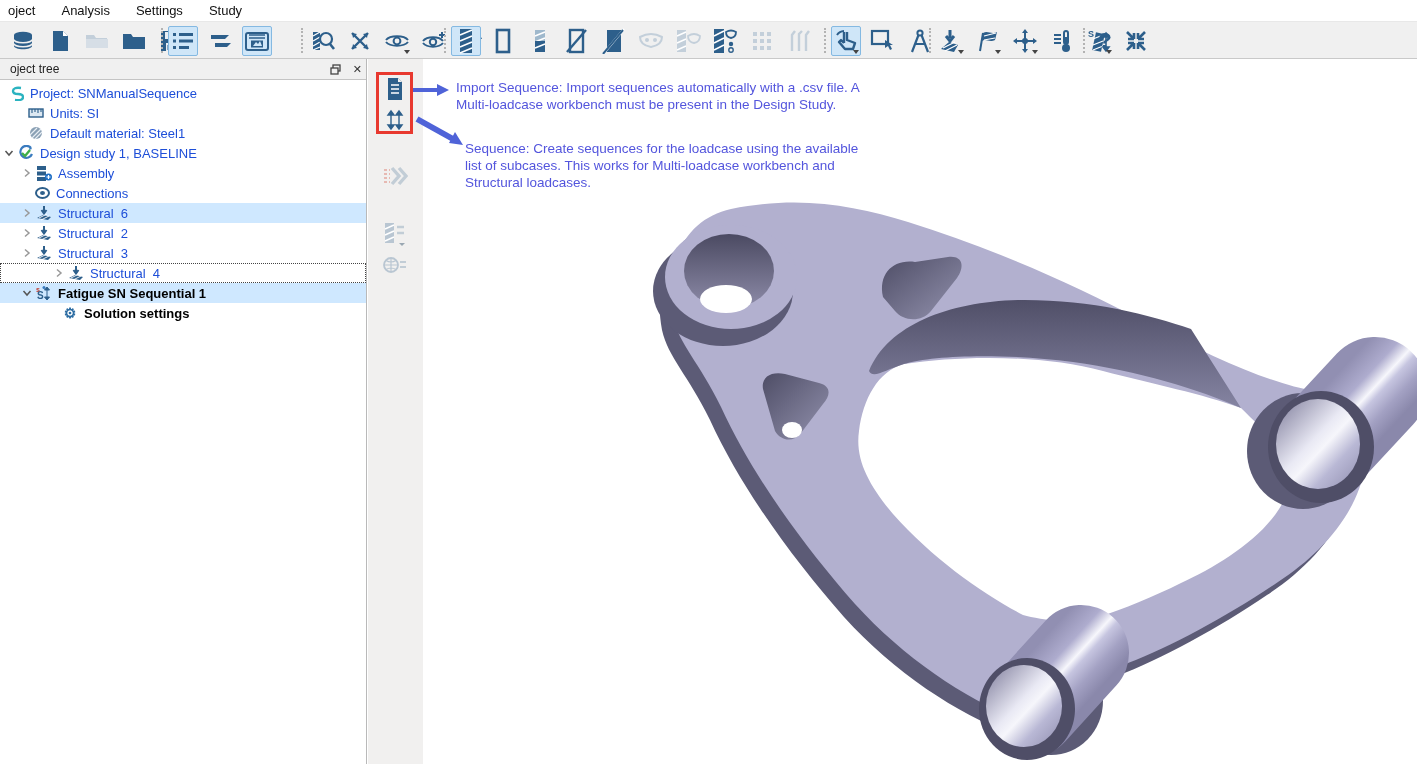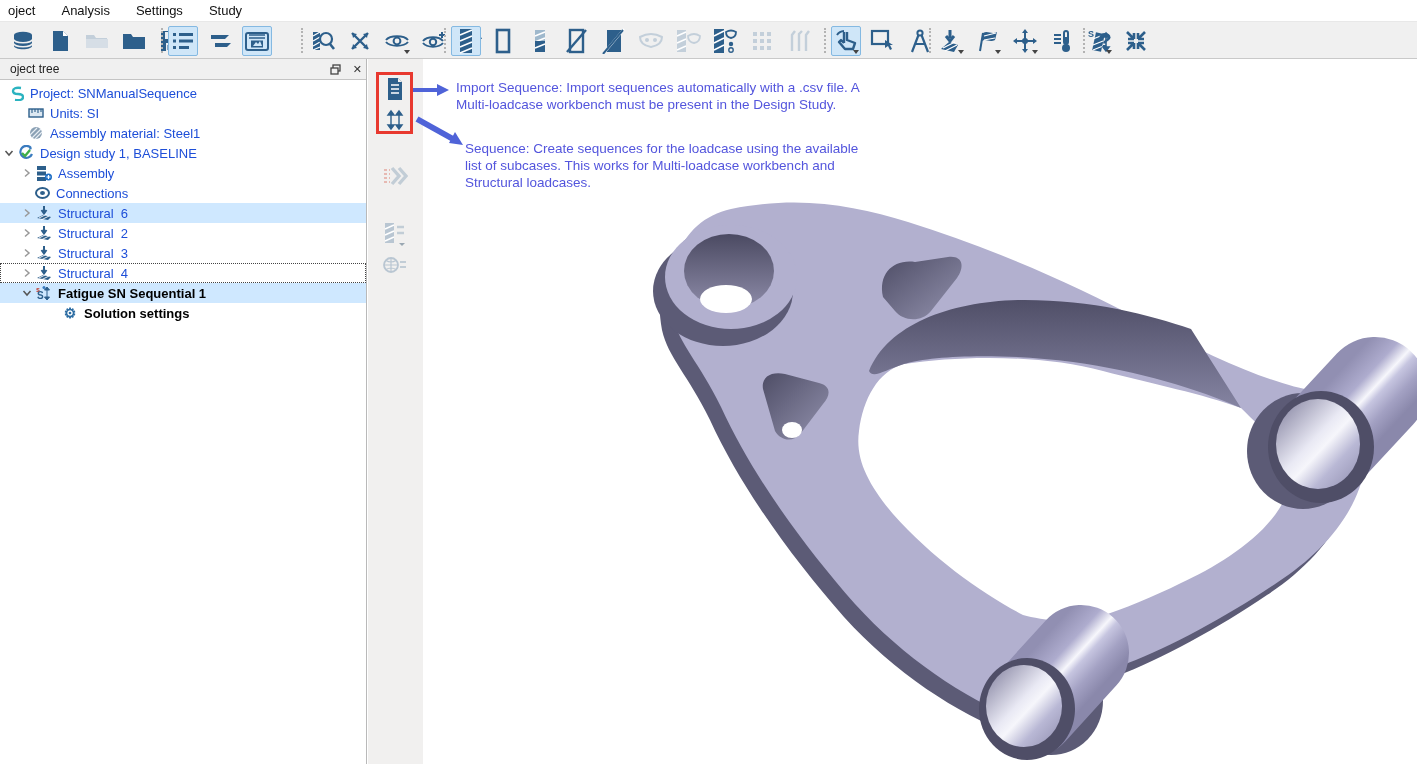--- a/index.html
+++ b/index.html
@@ -34,21 +34,21 @@
                border-right:1px solid #b9b9b9; }
   .tp-head { height:21px; background:#f0f0f0; border-bottom:1px solid #c4c4c4; display:flex;
              align-items:center; font-size:12px; color:#222; padding-left:10px; position:relative; }
   .tp-btns { position:absolute; right:4px; top:0; height:100%; display:flex; align-items:center; gap:12px; }
   .tp-close { font-size:11px; color:#333; }
 
   .tree { padding-top:3px; }
   .trow { height:20px; display:flex; align-items:center; font-size:13px; color:#1d4ed8;
           white-space:pre; position:relative; }
   .trow.sel { background:#cfe8ff; }
-  .trow.focus { outline:1px dotted #444; outline-offset:-1px; }
+  .trow.focus { outline:1px dotted #444; outline-offset:-1px;padding-left:32px; }
   .trow.bold { font-weight:bold; color:#000; }
   .chev { width:14px; height:14px; display:inline-flex; align-items:center; justify-content:center; flex:0 0 auto; }
   .ticon { width:16px; height:16px; display:inline-flex; align-items:center; justify-content:center;
            margin-right:6px; flex:0 0 auto; font-size:12px; }
   .sp { display:inline-block; flex:0 0 auto; }
 
   
   .vstrip { position:absolute; left:368px; top:59px; width:55px; bottom:0; background:#f1f0ef; }
   .vs-ic { position:absolute; left:14px; width:26px; height:26px; display:flex; align-items:center; justify-content:center; }
   .redbox { position:absolute; left:8px; top:13px; width:37px; height:62px; border:3px solid #e8392f; }
@@ -366,21 +366,21 @@
             </svg></span>
         <span>Units: SI</span>
       </div>
 
       <div class="trow">
         <span class="sp" style="width:28px"></span>
         <span class="ticon"><svg width="14" height="14">
               <circle cx="7" cy="7" r="6" fill="#8aa0b4"></circle>
               <path d="M1 9l7-7M3 12l9-9M6 13l7-7" stroke="#e8eef4" stroke-width="1.2"></path>
             </svg></span>
-        <span>Assembly material: Steel1</span>
+        <span>Default material: Steel1</span>
       </div>
 
       <div class="trow">
         <span class="sp" style="width:2px"></span>
         <span class="chev"><svg width="10" height="10">
               <path d="M1.5 3l3.5 4 3.5-4" fill="none" stroke="#555" stroke-width="1.5"></path>
             </svg></span>
         <span class="sp" style="width:2px"></span>
         <span class="ticon"><svg width="16" height="16">
               <path d="M13 3A6 6 0 1 0 14 9" fill="none" stroke="#3a7bbf" stroke-width="2.2"></path>

